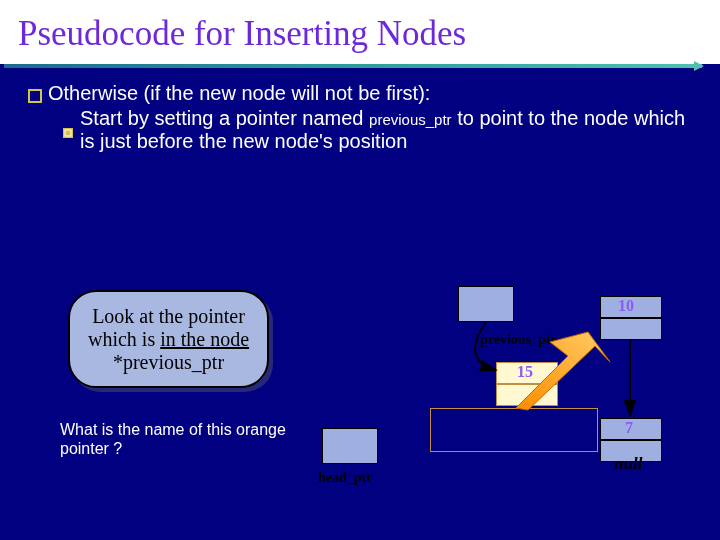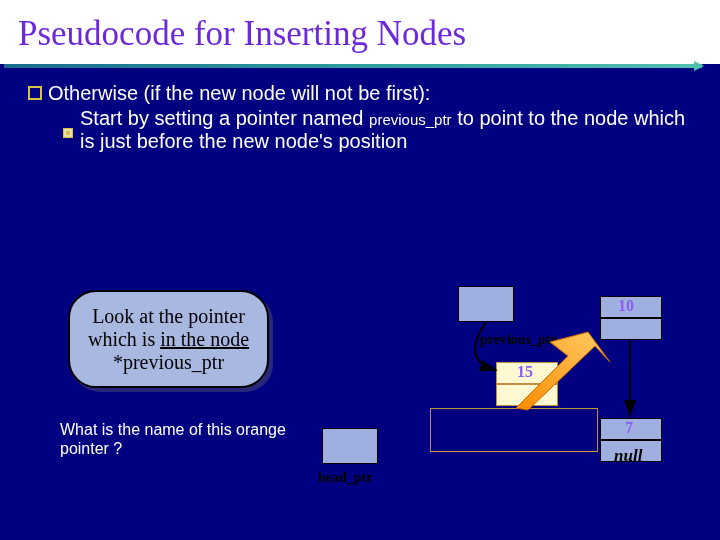--- a/index.html
+++ b/index.html
@@ -37,21 +37,21 @@
     border-bottom: 5px solid transparent;
     border-left: 10px solid #4fbfaf;
   }
   .content {
     padding: 14px 28px;
     color: #ffffff;
     font-size: 20px;
   }
   .bullet-line {
     display: flex;
-    align-items: flex-start;
+    align-items: center;
     margin-bottom: 2px;
   }
   .bullet {
     flex-shrink: 0;
     margin-right: 6px;
     margin-top: 4px;
   }
   .sub-line {
     display: flex;
     align-items: center;
@@ -204,21 +204,21 @@
 
   <div class="yellow-rect" style="left:186px; top:82px; width:62px; height:22px;"></div>
   <div class="yellow-rect" style="left:186px; top:104px; width:62px; height:22px;"></div>
   <div class="node-label" style="left:207px; top:83px;">15</div>
 
   <div class="yellow-border" style="left:120px; top:128px; width:168px; height:44px;"></div>
 
   <div class="node" style="left:290px; top:138px; width:62px; height:22px;"></div>
   <div class="node" style="left:290px; top:160px; width:62px; height:22px;"></div>
   <div class="node-label" style="left:315px; top:139px;">7</div>
-  <div class="null-txt" style="left:304px; top:166px;">null</div>
+  <div class="null-txt" style="left:304px; top:174px;">null</div>
 
   <svg class="arrows">
     <defs>
       <marker id="arr" markerWidth="10" markerHeight="10" refX="8" refY="3" orient="auto">
         <path d="M0,0 L9,3 L0,6 Z" fill="#000"></path>
       </marker>
       <linearGradient id="og" x1="0%" y1="100%" x2="100%" y2="0%">
         <stop offset="0%" stop-color="#ff8c00"></stop>
         <stop offset="100%" stop-color="#ffcc66"></stop>
       </linearGradient>

